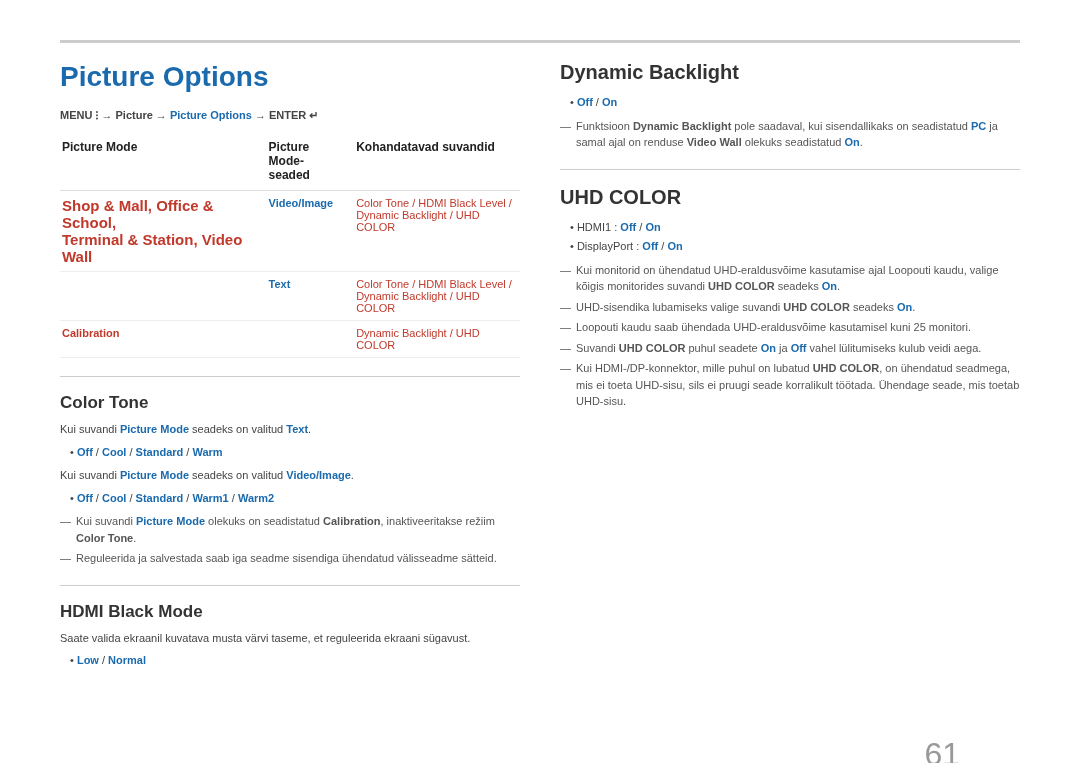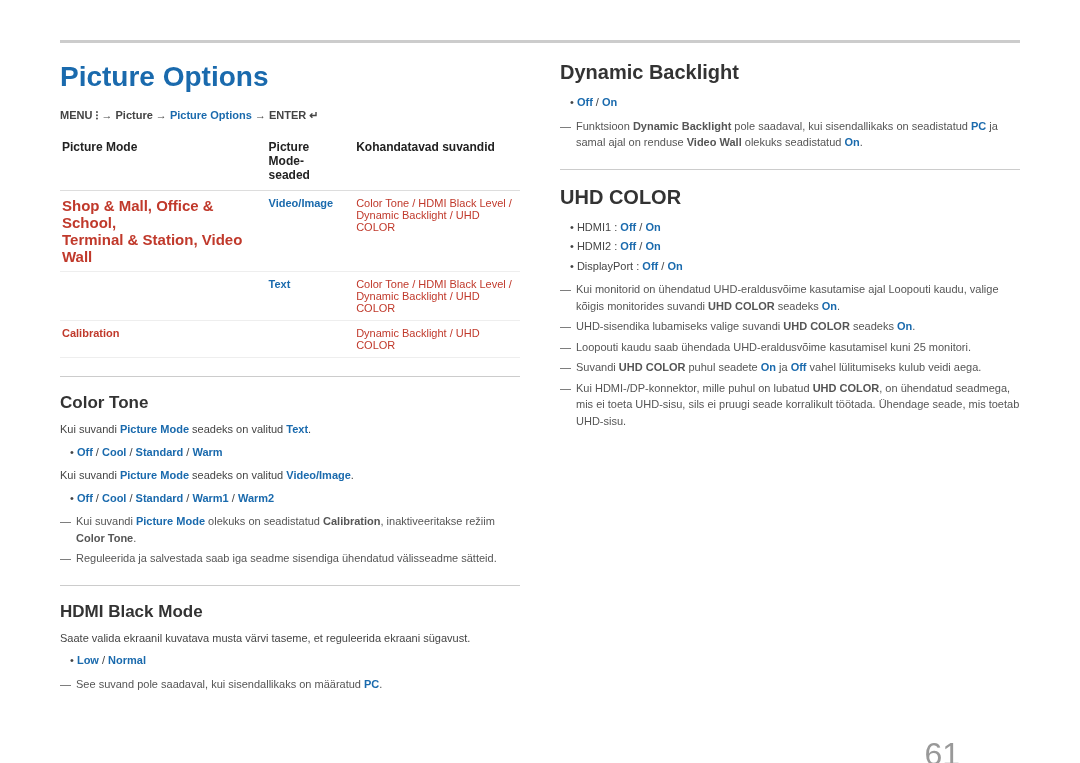--- a/index.html
+++ b/index.html
@@ -221,25 +221,20 @@
       <div class="section-block">
         <h3>HDMI Black Mode</h3>
         <p class="body-text">
           Saate valida ekraanil kuvatava musta värvi taseme, et reguleerida ekraani sügavust.
         </p>
         <ul class="bullet-list">
           <li>
             <span class="bold-blue">Low</span> / <span class="bold-blue">Normal</span>
           </li>
         </ul>
-        <ul class="note-list">
-          <li>
-            See suvand pole saadaval, kui sisendallikaks on määratud <span class="bold-blue">PC</span>.
-          </li>
-        </ul>
       </div>
     </div>
 
     <div class="right-col">
 
       <div class="section-block">
         <h2>Dynamic Backlight</h2>
         <ul class="bullet-list">
           <li>
             <span class="bold-blue">Off</span> / <span class="bold-blue">On</span>
@@ -254,23 +249,20 @@
 
       <div class="section-rule"></div>
 
       <div class="uhd-section section-block">
         <h2>UHD COLOR</h2>
         <ul class="bullet-list">
           <li>
             HDMI1 : <span class="bold-blue">Off</span> / <span class="bold-blue">On</span>
           </li>
           <li>
-            HDMI2 : <span class="bold-blue">Off</span> / <span class="bold-blue">On</span>
-          </li>
-          <li>
             DisplayPort : <span class="bold-blue">Off</span> / <span class="bold-blue">On</span>
           </li>
         </ul>
         <ul class="note-list">
           <li>
             Kui monitorid on ühendatud UHD-eraldusvõime kasutamise ajal Loopouti kaudu, valige kõigis monitorides suvandi <span class="bold">UHD COLOR</span> seadeks <span class="bold-blue">On</span>.
           </li>
           <li>
             UHD-sisendika lubamiseks valige suvandi <span class="bold">UHD COLOR</span> seadeks <span class="bold-blue">On</span>.
           </li>

